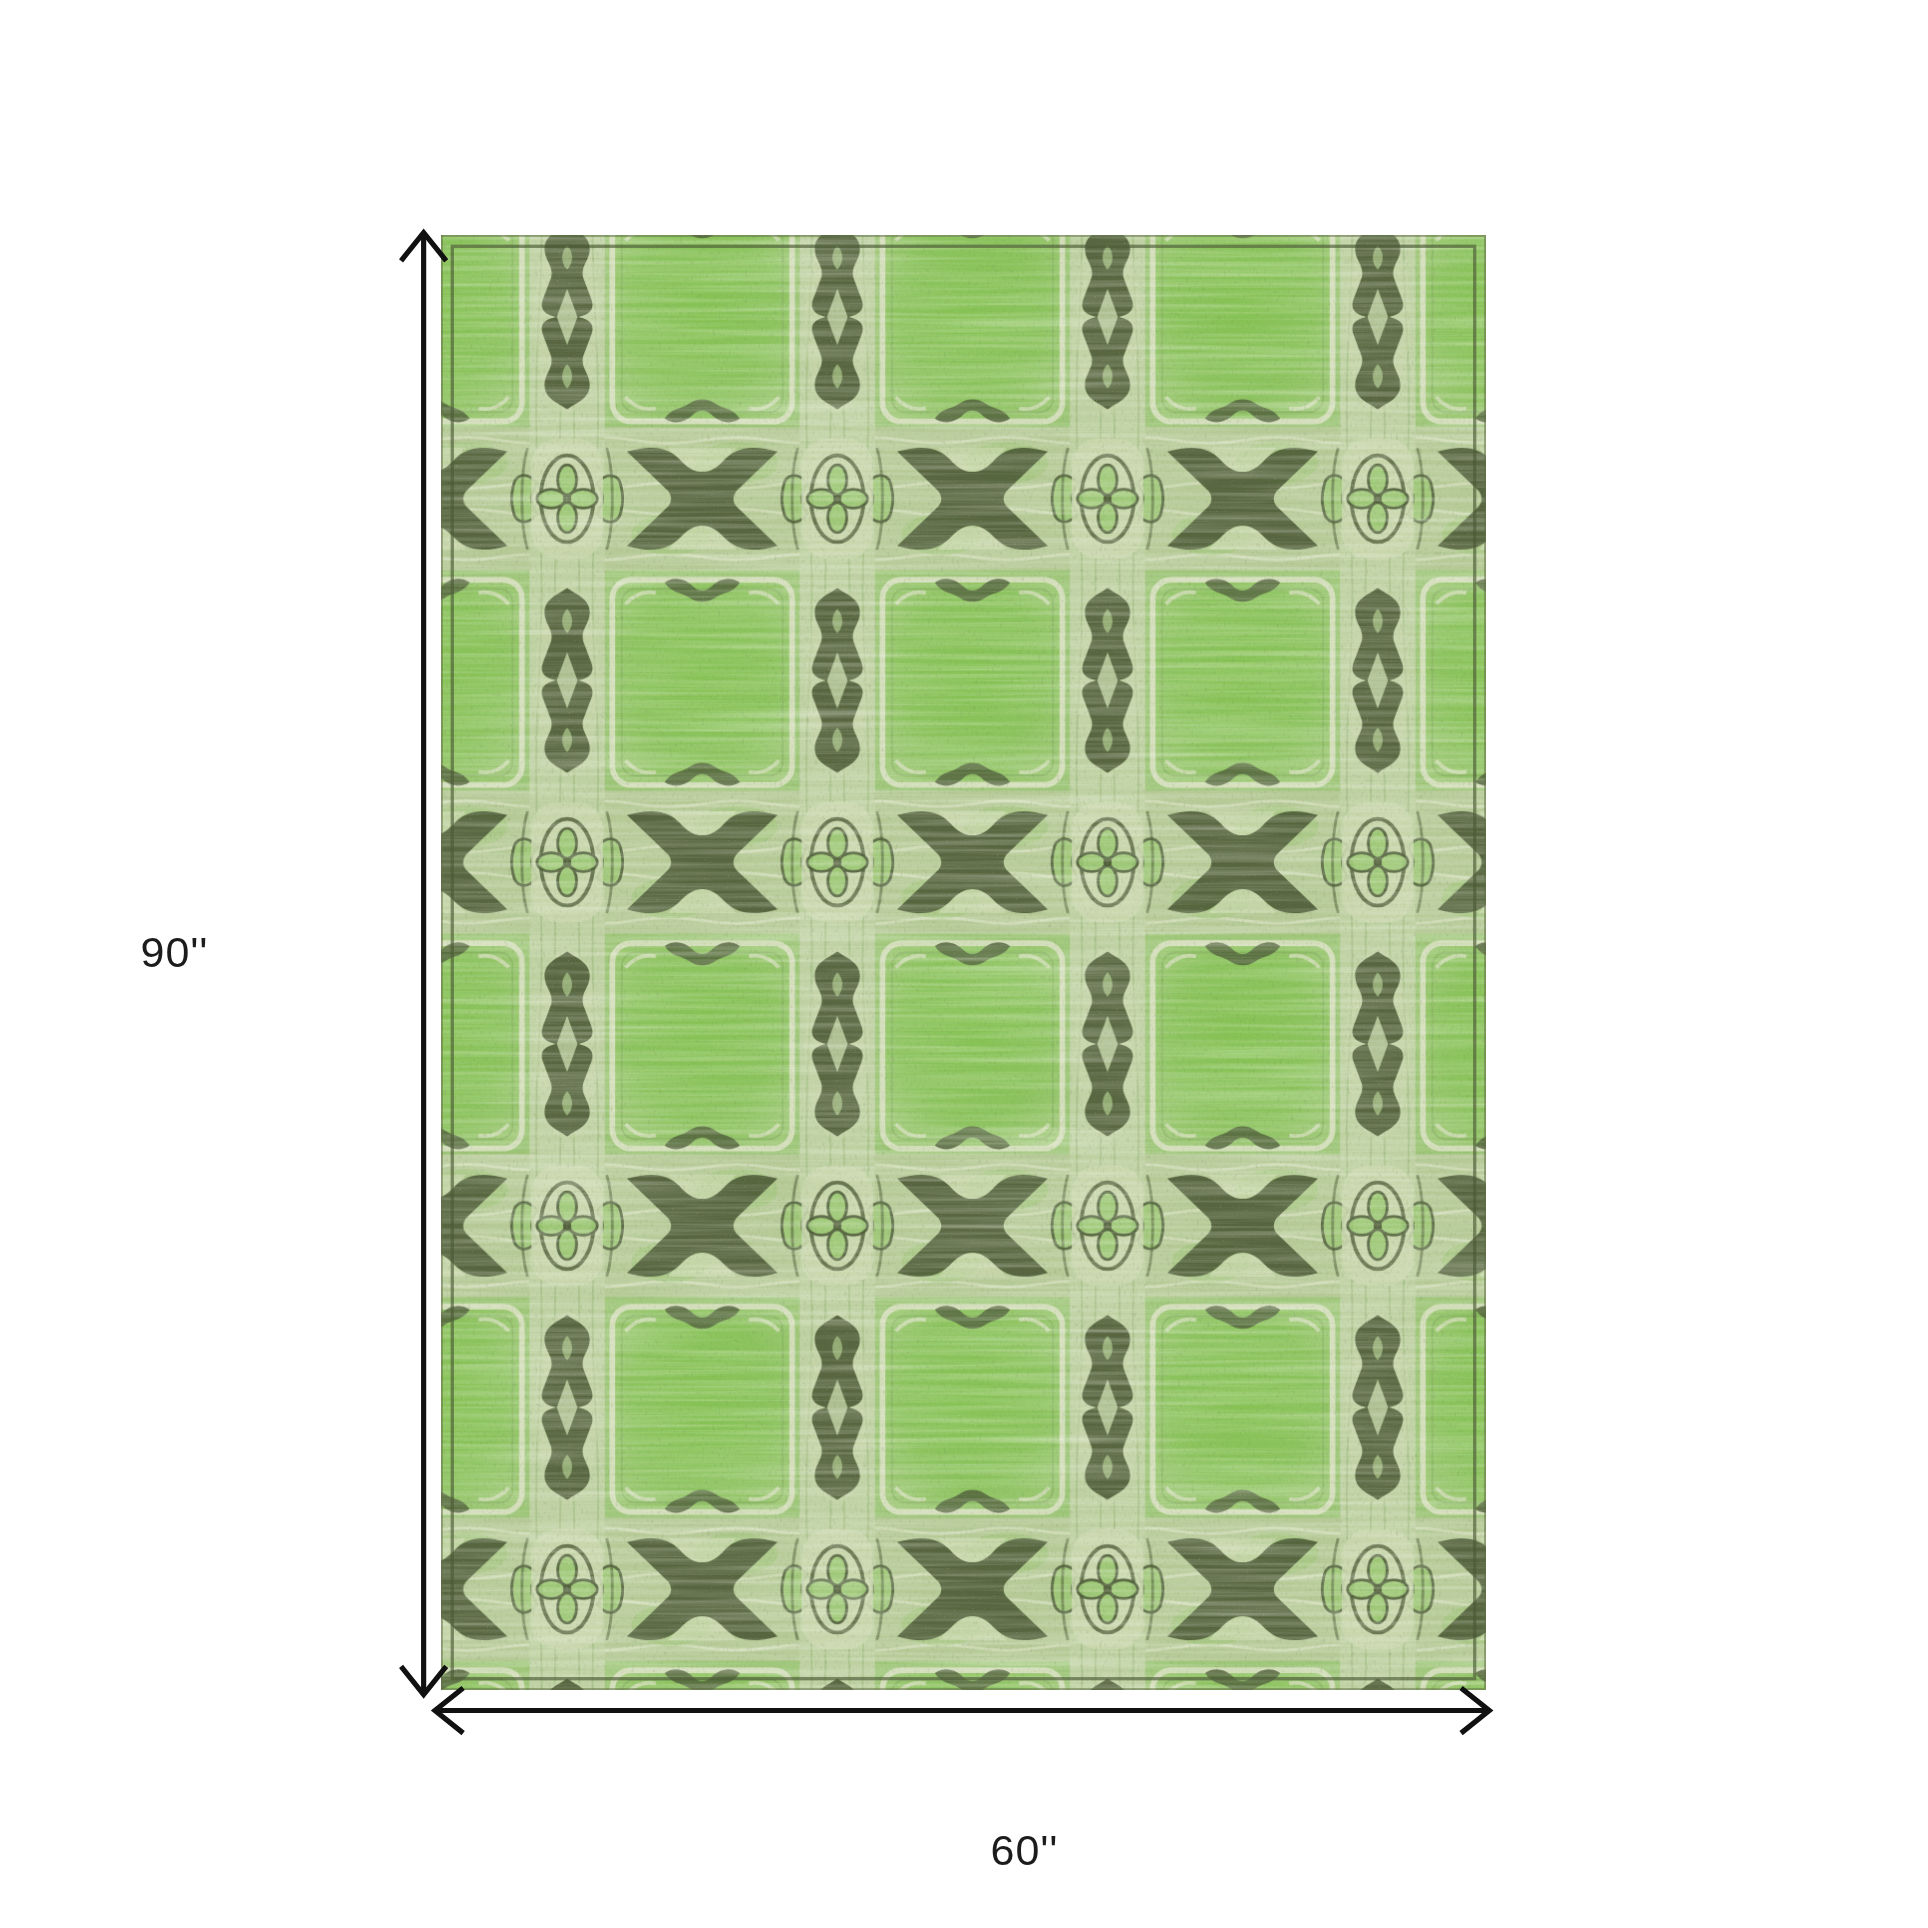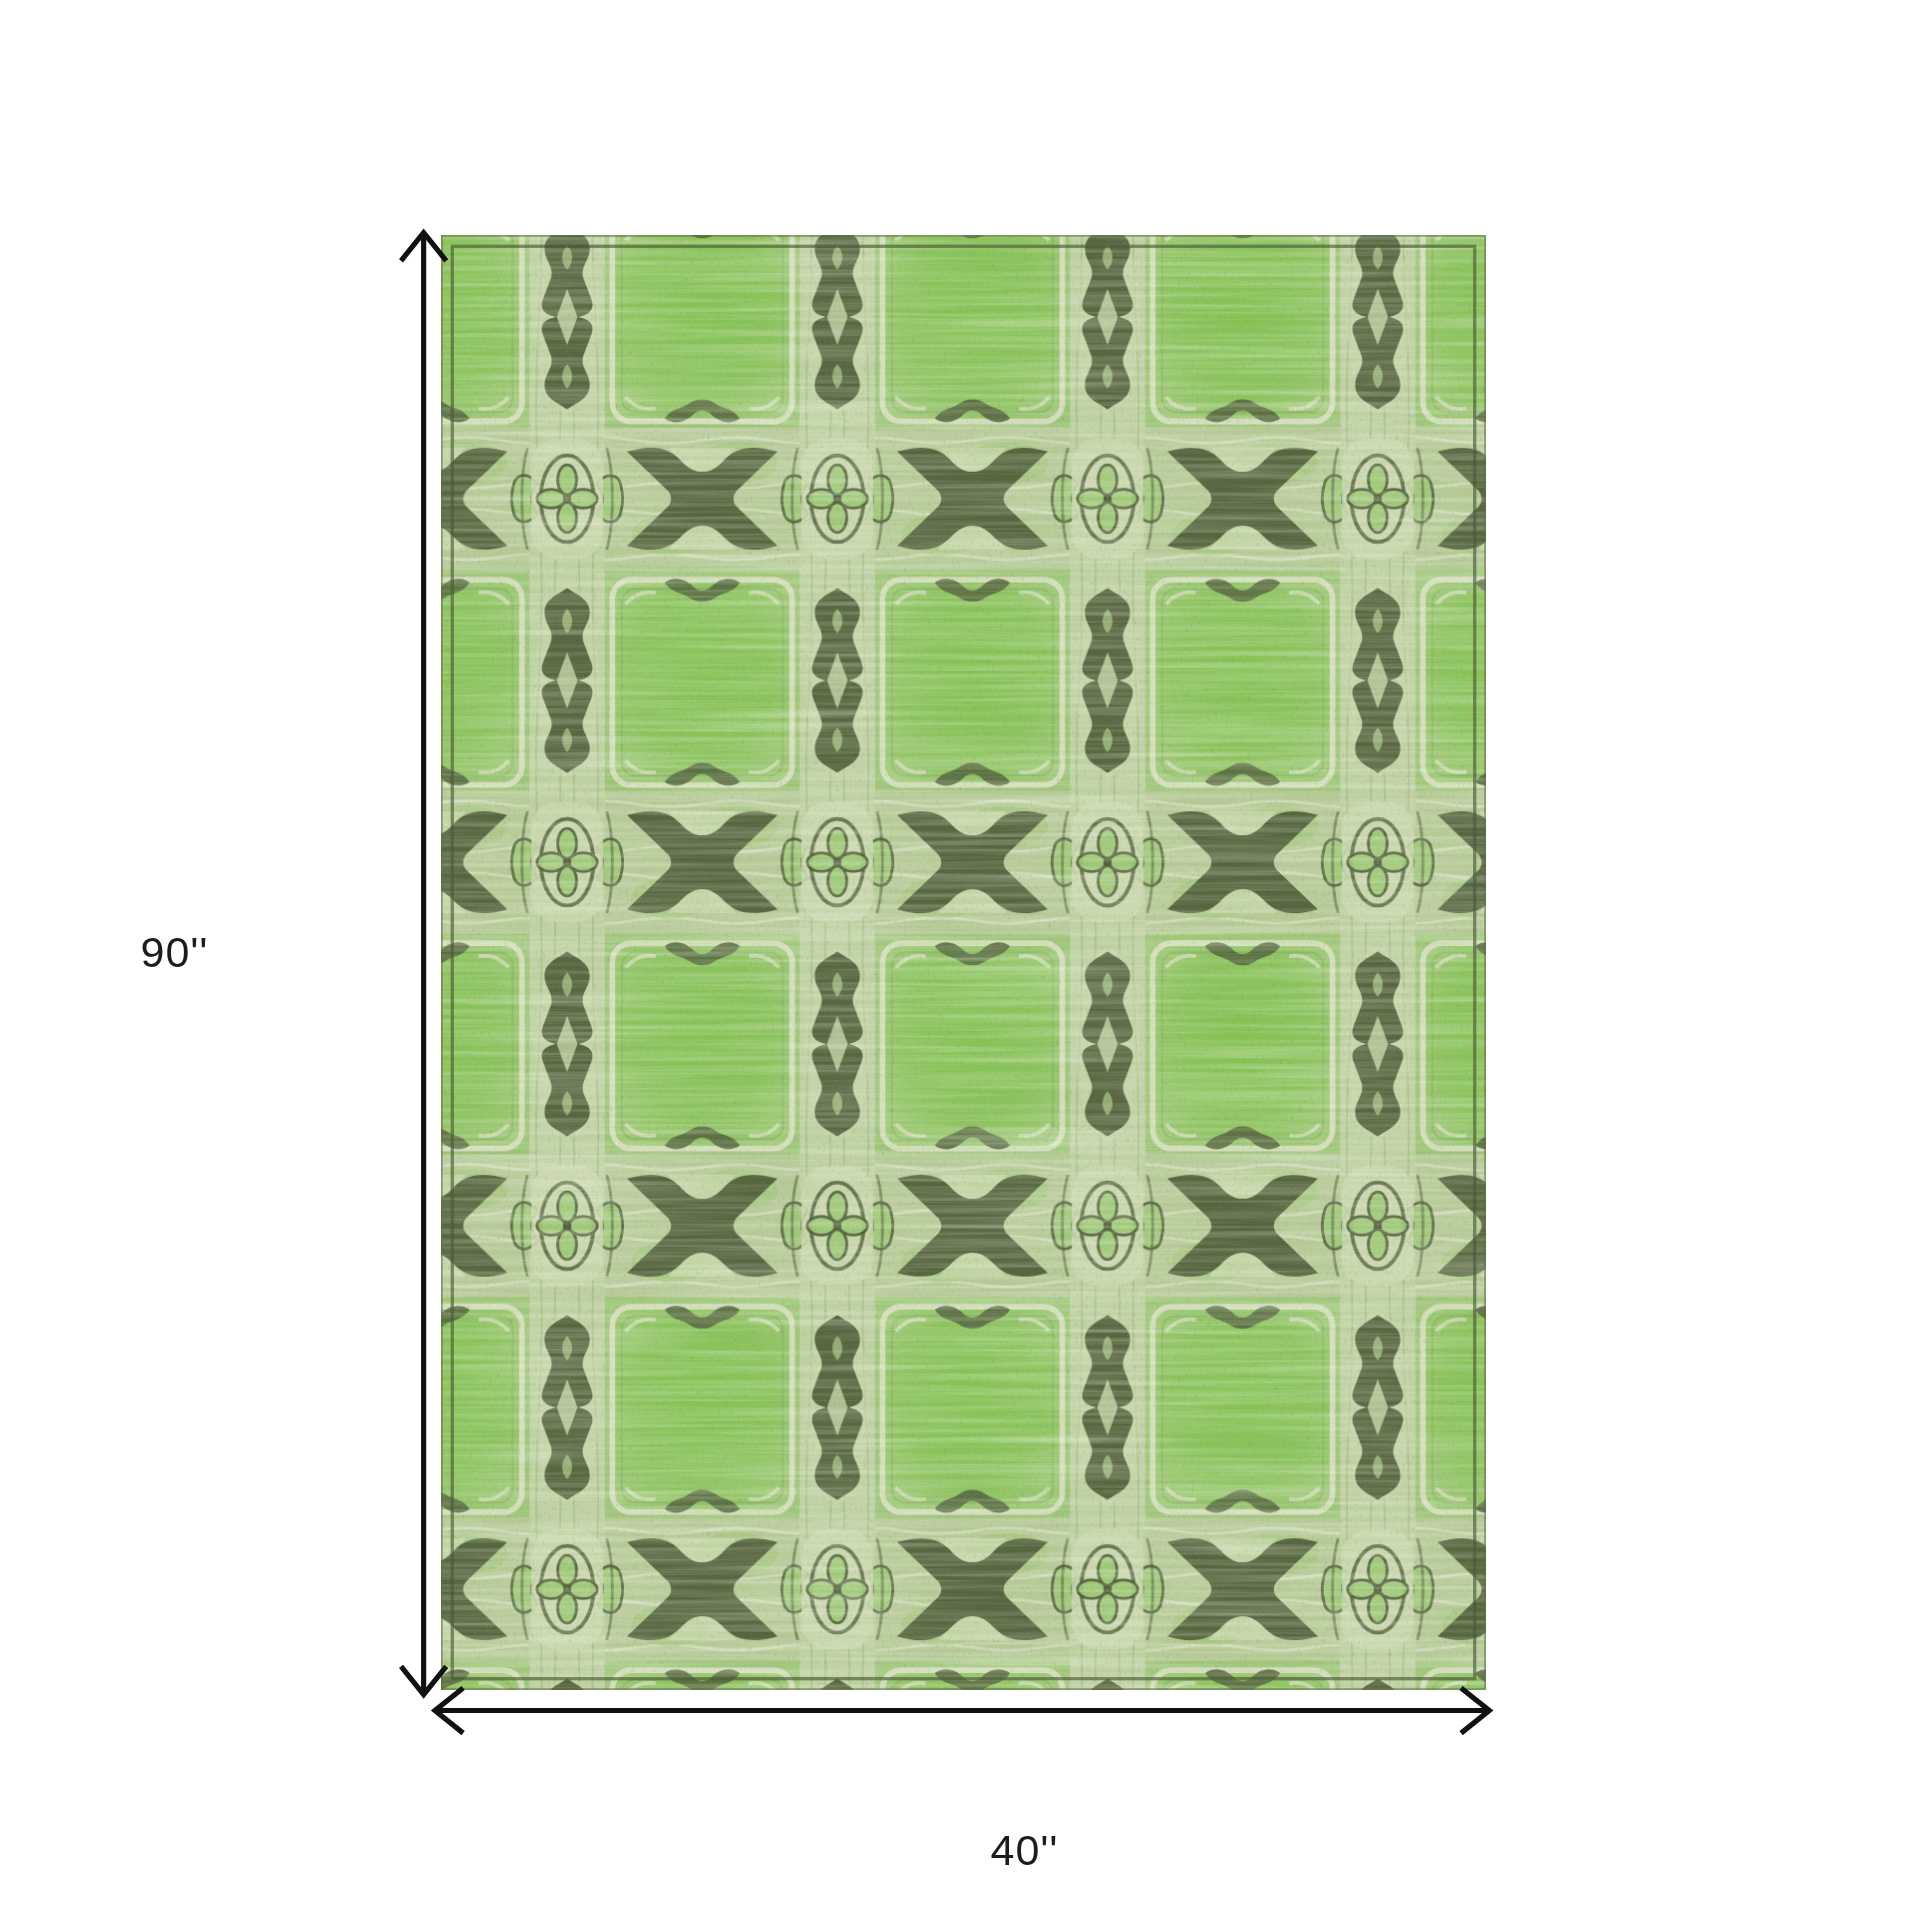--- a/index.html
+++ b/index.html
@@ -175,15 +175,15 @@
       <polyline points="426,1770 450,1800 474,1770"></polyline>
     </g>
     <g style="stroke:var(--arrow-color,#111111)" stroke-width="5.5" fill="none">
       <line x1="463" y1="1817" x2="1581" y2="1817"></line>
       <polyline points="492,1793 462,1817 492,1841"></polyline>
       <polyline points="1552,1793 1582,1817 1552,1841"></polyline>
     </g>
   </svg>
 
   <div class="dim-label height">90''</div>
-  <div class="dim-label width">40''</div>
+  <div class="dim-label width">60''</div>
 </div>
 
 
 </body></html>

